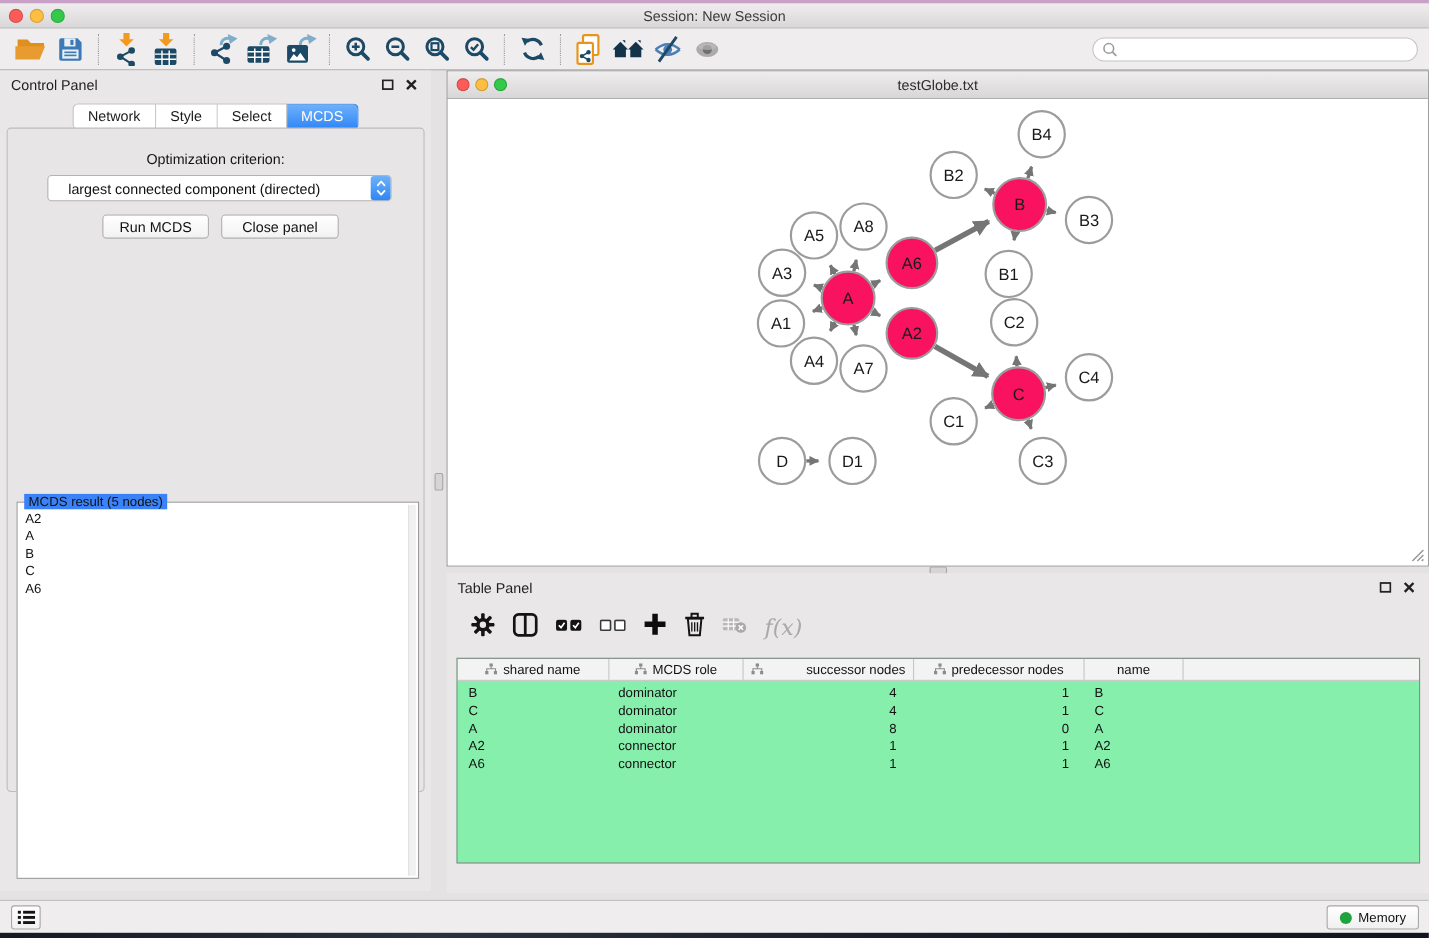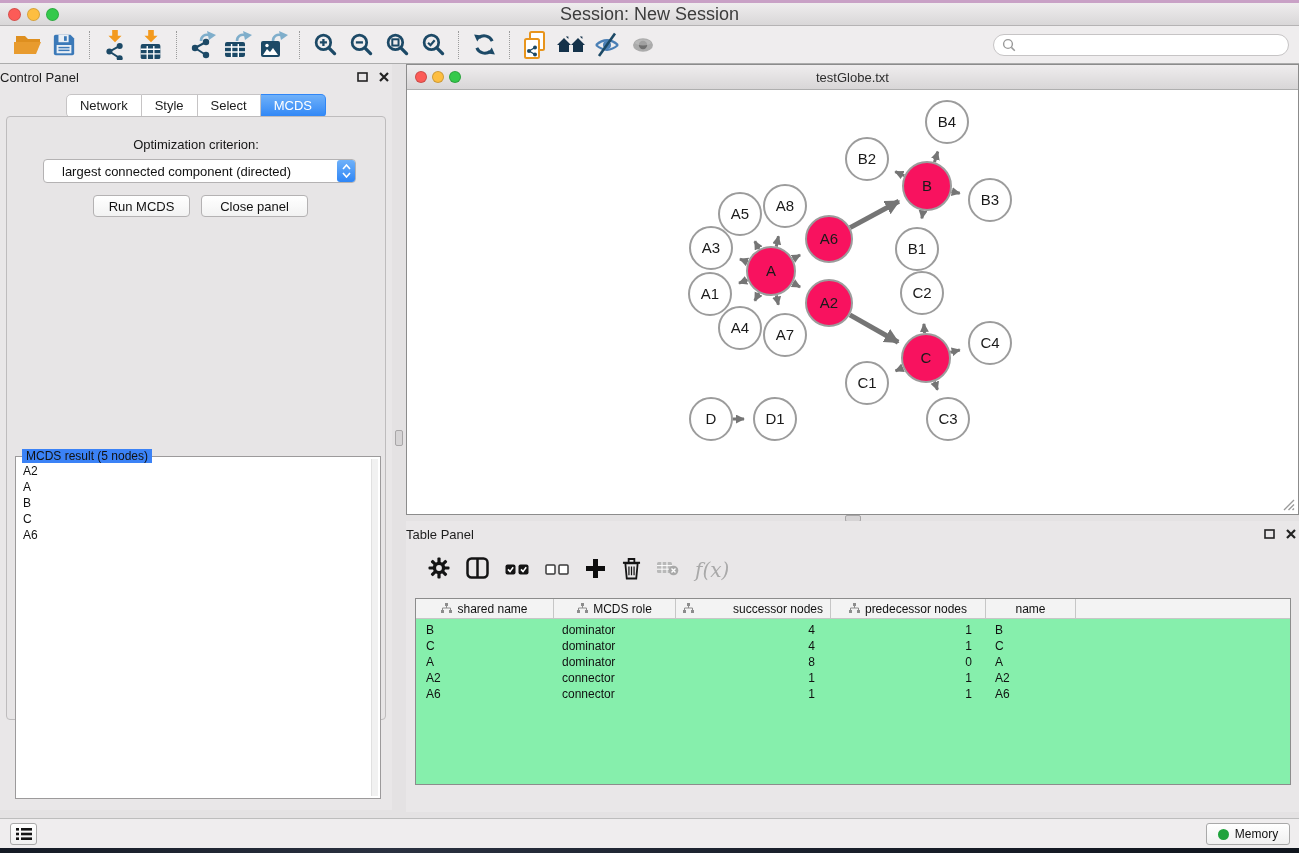--- a/index.html
+++ b/index.html
@@ -4,30 +4,30 @@
 <style>
   * { box-sizing: border-box; margin:0; padding:0; }
   html,body { width:1299px; height:853px; }
   body { font-family:"Liberation Sans","DejaVu Sans",sans-serif; background:#E4E2E3; position:relative; overflow:hidden; }
   .abs { position:absolute; }
 
   
   #wallpaper-top { left:0; top:0; width:1299px; height:4px; background:#C9A1C6; }
   #titlebar { left:0; top:3px; width:1299px; height:23px; background:linear-gradient(#EFEDEE,#D9D7D8); border-bottom:1px solid #B5B3B4; display:flex; align-items:center; }
   .tl { width:13px; height:13px; border-radius:50%; margin-right:6px; border:1px solid rgba(0,0,0,.15); }
-  #title-text { position:absolute; left:0; right:0; text-align:center; font-size:18px; color:#3c3c3c; }
+  #title-text { position:absolute; left:0; right:0; text-align:center; font-size:13px; color:#3c3c3c; }
   #main-toolbar { left:0; top:26px; width:1299px; height:38px; background:#EFEDEE; border-bottom:1px solid #ACACAC; display:flex; align-items:center; padding:0 10px; }
   .tbtn { width:36px; height:32px; display:flex; align-items:center; justify-content:center; flex:0 0 auto; }
   .vsep { height:28px; border-left:1px dotted #9B9B9B; margin:0 7px; flex:0 0 auto; }
   #search-wrap { margin-left:auto; width:296px; height:22px; border:1px solid #C6C4C5; border-radius:11px; background:#fff; display:flex; align-items:center; padding:0 8px; }
   #search-input { border:none; outline:none; flex:1; font-size:12px; background:transparent; }
 
   
   #control-panel { left:0; top:64px; width:392px; height:746px; background:#E9E7E8; }
-  .panel-head { height:26px; display:flex; align-items:center; padding:0 0; font-size:13px; color:#1e1e1e; }
+  .panel-head { height:26px; display:flex; align-items:center; padding:0 10px; font-size:13px; color:#1e1e1e; }
   .panel-head .spacer { flex:1; }
   .winbtn { width:16px; height:14px; display:flex; align-items:center; justify-content:center; margin-left:6px; }
   .tabrow { display:flex; justify-content:center; }
   .tab { font-size:13px; color:#1c1c1c; background:#fff; border:1px solid #C6C4C5; border-left:none; padding:3px 13px 4px; }
   .tab:first-child { border-left:1px solid #C6C4C5; border-radius:5px 0 0 5px; }
   .tab:last-child { border-radius:0 5px 5px 0; }
   .tab.active { background:linear-gradient(#6FB1F9,#2F86F6); color:#fff; border-color:#2F86F6; }
   #cp-content { left:6px; top:52px; width:380px; height:604px; background:#E7E5E6; border:1px solid #BEBCBD; border-radius:4px; }
   #opt-label { top:20px; left:0; width:100%; text-align:center; font-size:13px; color:#151515; }
   #criterion-select { left:36px; top:42px; width:313px; height:24px; background:#fff; border:1px solid #B4B2B3; border-radius:4px; display:flex; align-items:center; font-size:13px; color:#111; }

